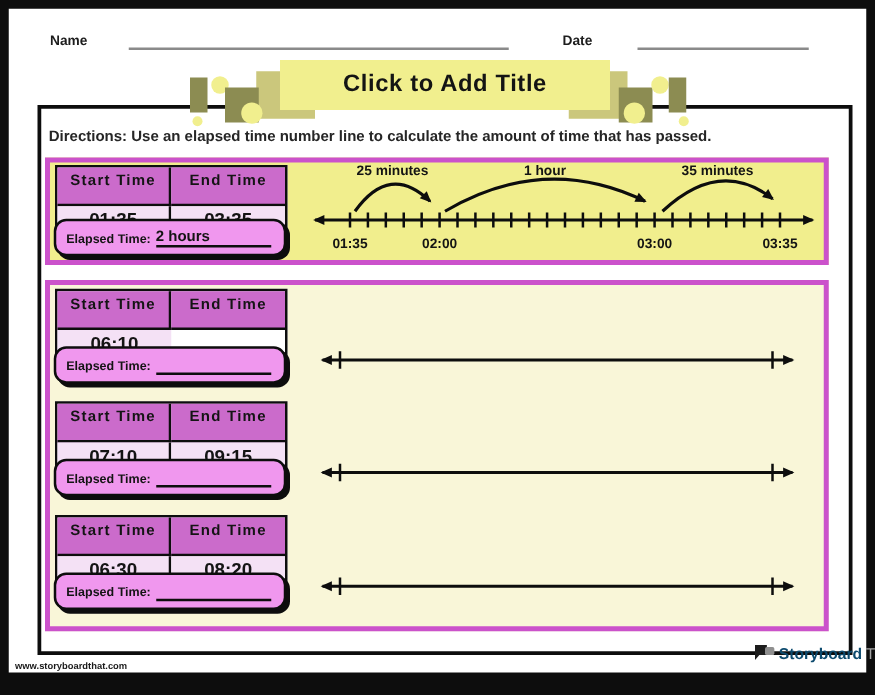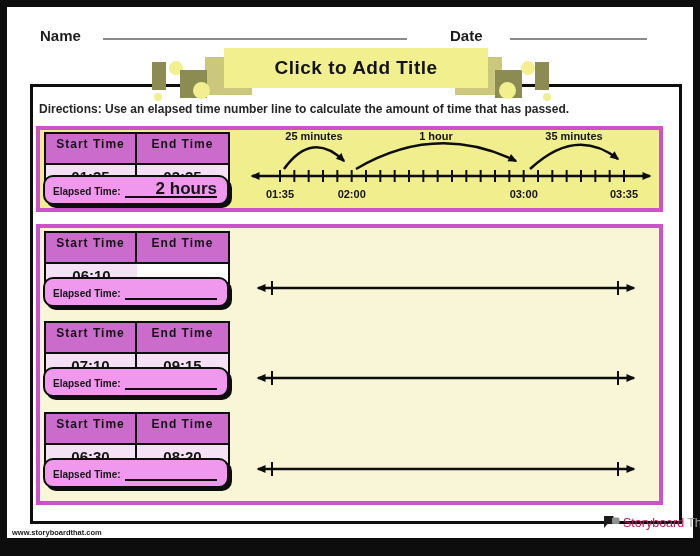--- a/index.html
+++ b/index.html
@@ -2,21 +2,21 @@
 <html style="--frame-black: #0d0d0d; --magenta-border: #cb52cb; --example-yellow: #f1ee8d; --practice-cream: #f9f6d8; --table-header-orchid: #cb6bcb; --table-cell-light: #f4e1f5; --elapsed-pink: #f097ee; --banner-yellow: #f1ef8e; --deco-olive: #8c8c52; --deco-khaki: #cbc77c; --line-gray: #8a8a8a;"><head>
 <meta charset="utf-8">
 <style>
   * { margin:0; padding:0; box-sizing:border-box; }
   html,body { width:700px; height:556px; }
   body { font-family:"Liberation Sans", sans-serif; }
   .page { position:relative; width:700px; height:556px; background:var(--frame-black,#0d0d0d); overflow:hidden; }
   .paper { position:absolute; left:7px; top:7px; width:686px; height:531px; background:#ffffff; }
   .abs { position:absolute; }
 
-  .field-label { font-weight:bold; font-size:15px; color:#1d1d1d; }
+  .field-label { font-weight:bold; font-size:11px; color:#1d1d1d; }
   .write-line { border-bottom:2px solid var(--line-gray,#8a8a8a); height:0; }
 
   
   .deco { z-index:3; }
   .deco-rect { background:var(--deco-olive,#8c8c52); }
   .deco-khaki { background:var(--deco-khaki,#cbc77c); z-index:2; }
   .deco-circle { background:var(--banner-yellow,#f1ef8e); border-radius:50%; }
   .banner { z-index:4; background:var(--banner-yellow,#f1ef8e); text-align:center; }
   .banner-title { font-weight:bold; font-size:19px; color:#141414; line-height:40px; letter-spacing:0.5px; }
 
@@ -31,28 +31,28 @@
   .tt-cell { text-align:center; font-weight:bold; color:#141414; }
   .tt-h { background:var(--table-header-orchid,#cb6bcb); border-bottom:2px solid var(--frame-black,#0d0d0d); font-size:12px; letter-spacing:1px; height:31px; line-height:20px; }
   .tt-v { background:var(--table-cell-light,#f4e1f5); font-size:15px; height:23px; line-height:23px; }
   .col-divider { border-right:2px solid var(--frame-black,#0d0d0d); }
 
   .elapsed-box { display:flex; align-items:flex-end; width:186px; height:30px;
     background:var(--elapsed-pink,#f097ee); border:2px solid var(--frame-black,#0d0d0d);
     border-radius:10px; box-shadow:3px 3px 0 var(--frame-black,#0d0d0d); padding:0 10px 5px 8px; }
   .elapsed-label { font-weight:bold; font-size:10px; line-height:12px; color:#141414; white-space:nowrap; }
   .answer-line { flex:1; margin-left:4px; border-bottom:2px solid var(--frame-black,#0d0d0d);
-    text-align:right; font-weight:bold; font-size:17px; line-height:14px; min-height:15px; color:#141414; }
+    text-align:left; font-weight:bold; font-size:12px; line-height:14px; min-height:15px; color:#141414; }
 
   svg text { font-family:"Liberation Sans", sans-serif; font-weight:bold; fill:#141414; }
   .nl-stroke { stroke:var(--frame-black,#0d0d0d); fill:none; }
 
   .footer-url { font-weight:bold; font-size:7.5px; color:#1a1a1a; }
   .logo { display:flex; align-items:center; gap:3px; }
-  .logo-primary { font-weight:normal; font-size:12.5px; color:#be185d; }
+  .logo-primary { font-weight:bold; font-size:12.5px; color:#0c4a6e; }
   .logo-secondary { font-size:12.5px; color:#a3a3a3; }
 </style>
 </head>
 <body>
 
 <div class="page">
   <div class="paper">
 
     <span class="abs field-label" style="left:33px; top:20px;">Name</span>
     <div class="abs write-line" style="left:96px; top:31px; width:304px;"></div>

